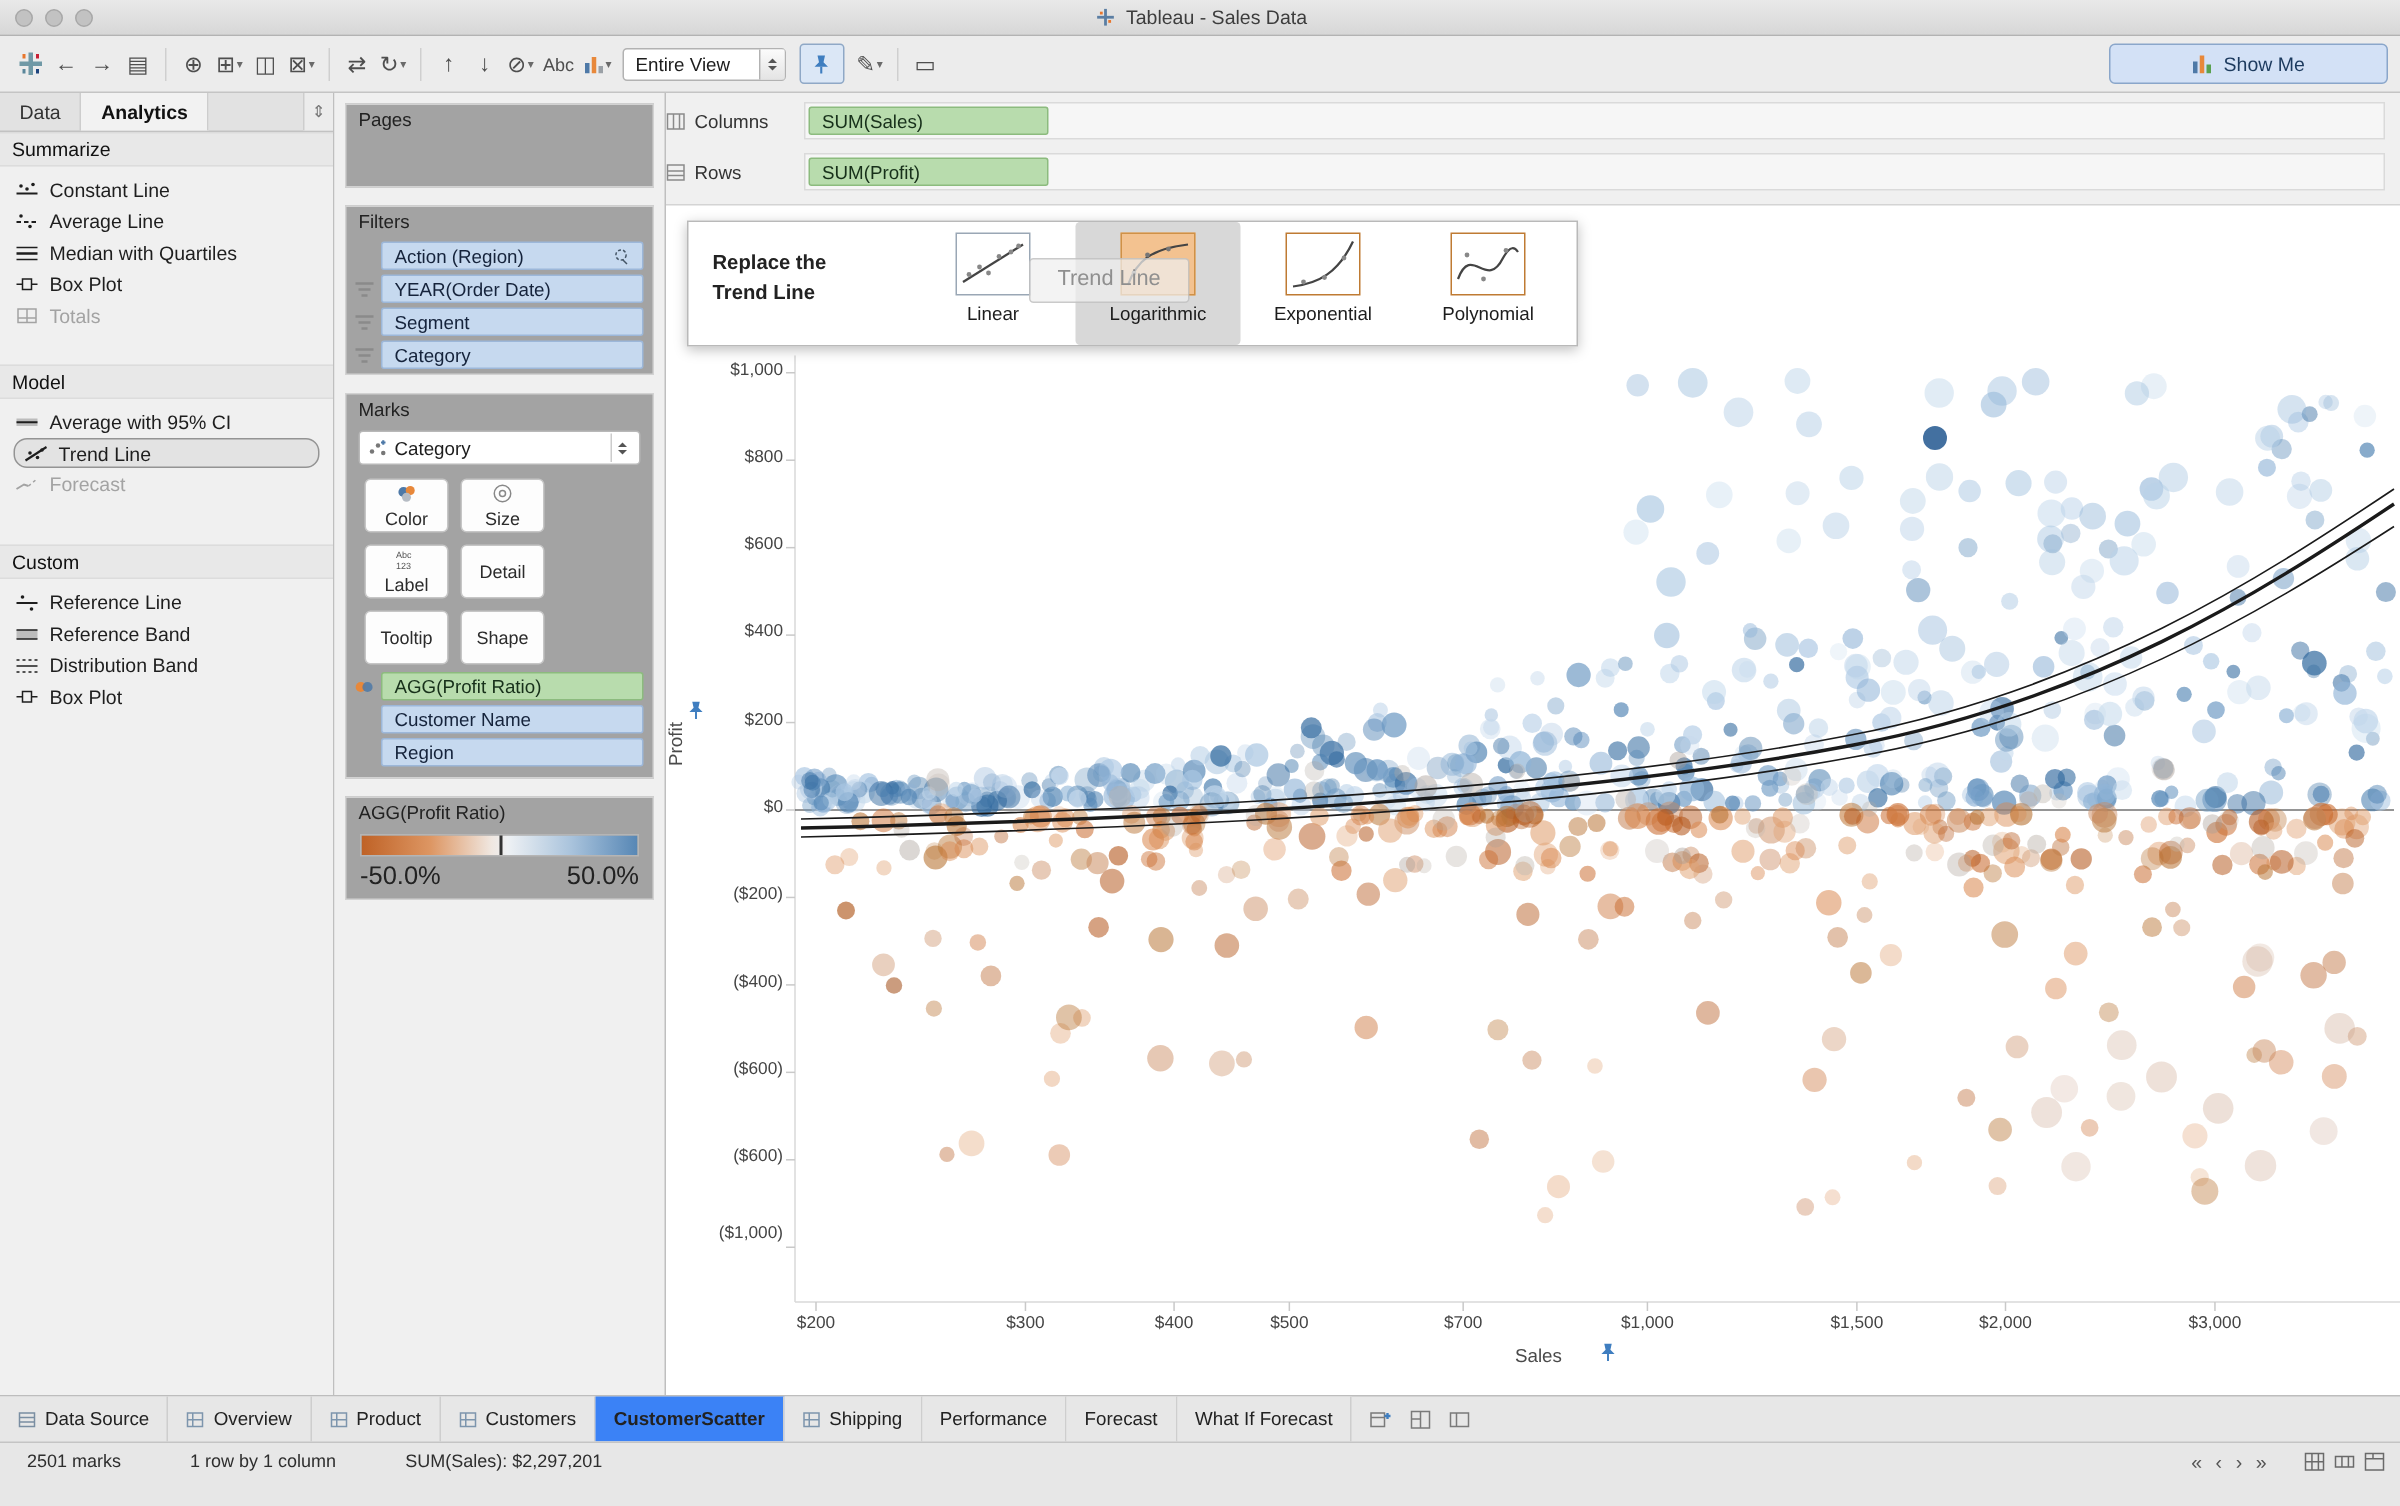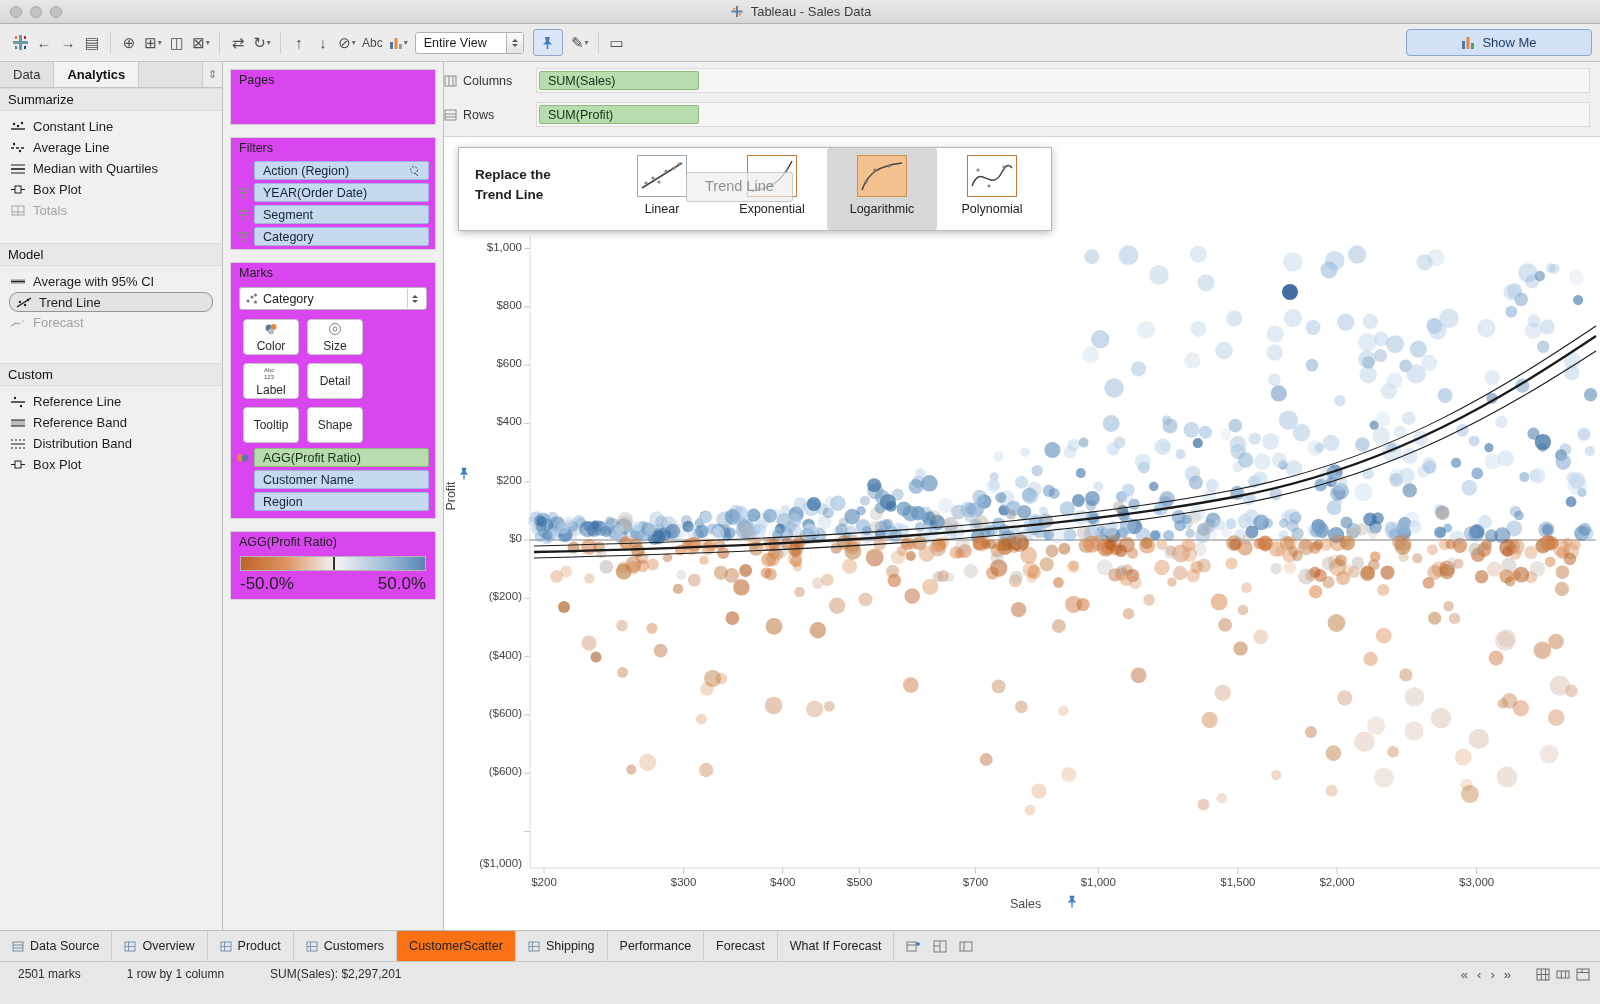--- a/index.html
+++ b/index.html
@@ -39,21 +39,21 @@
 .lp-header{height:23px;line-height:22px;padding-left:8px;background:#e8e8e8;border-top:1px solid #dcdcdc;border-bottom:1px solid #dcdcdc;color:#111;font-size:13px}
 .lp-header.gap1{margin-top:22px}.lp-header.gap2{margin-top:30px}
 .lp-items{padding-top:5px}
 .lp-item{height:21px;display:flex;align-items:center;gap:7px;padding-left:10px;color:#1e1e1e}
 .lp-item.disabled{color:#a3a3a3}
 .lp-item.selected{border:1px solid #949494;background:#e3e3e3;border-radius:9px;margin:0 9px;padding-left:6px;height:20px}
 .ic{width:16px;height:13px;flex:0 0 16px}
 
 
 .mp{width:221px;flex:0 0 221px;border-right:1px solid #bfbfbf;background:#f0f0f0;padding:7px 7px 0 7px;font-size:12.5px}
-.card{background:#d946ef;border:1px solid #d2d2d2;margin-bottom:12px}
+.card{background:#a3a3a3;border:1px solid #d2d2d2;margin-bottom:12px}
 .card-title{padding:3px 8px;color:#222}
 .card.pages{height:56px}
 .prow{display:flex;align-items:center;margin:3px 6px 3px 4px;gap:3px}
 .prow .spacer{width:16px;flex:0 0 16px}
 .fico{width:16px;flex:0 0 16px;color:#8a8a8a}
 .pill{flex:1;height:19px;line-height:18px;border-radius:2px;padding:0 8px;font-size:12.5px;color:#15233b;white-space:nowrap;overflow:hidden;display:flex;align-items:center}
 .pill.blue{background:#c6d9ef;border:1px solid #9cb7d9}
 .pill.green{background:#b8dcad;border:1px solid #8cbb7e;color:#17301a}
 .pill .lasso{margin-left:auto}
 .msel{margin:4px 8px;height:23px;background:#fff;border:1px solid #b8b8b8;border-radius:3px;display:flex;align-items:center;padding:0 5px;gap:5px}
@@ -89,21 +89,21 @@
 .t-opt.selected{background:#d8d8d8}
 .t-opt .ibox{width:50px;height:42px;margin:0 auto;background:#fff;border:1px solid #9aa7b5;display:flex;align-items:center;justify-content:center}
 .t-opt.selected .ibox{background:#f3c290;border-color:#cf9147}
 .t-opt.warm .ibox{border-color:#bf7b33}
 .t-opt .lbl{margin-top:5px;font-size:12.5px;color:#1c1c1c}
 .drag-ghost{position:absolute;left:242px;top:35px;height:30px;padding:5px 18px;background:rgba(238,238,238,.72);border:1px solid rgba(170,170,170,.55);border-radius:3px;color:#8f8f8f;font-size:14.5px;z-index:6;pointer-events:none}
 
 
 .tabsbar{height:31px;flex:0 0 31px;background:#e7e7e7;border-top:1px solid #bdbdbd;display:flex;align-items:stretch;font-size:12.5px}
 .stab{display:flex;align-items:center;gap:6px;padding:0 12px;border-right:1px solid #cecece;color:#222;background:#e7e7e7;white-space:nowrap}
-.stab.active{background:#f97316;font-weight:400}
+.stab.active{background:#3b82f6;font-weight:700}
 .newbtns{display:flex;align-items:center;gap:12px;padding:0 12px}
 
 
 .statusbar{flex:1;background:#e7e7e7;border-top:1px solid #c4c4c4;display:flex;align-items:flex-start;padding:5px 10px 0 18px;font-size:12px;color:#2e2e2e}
 .statusbar .item{margin-right:46px}
 .snav{margin-left:auto;display:flex;align-items:center;gap:9px;color:#555;font-size:13px}
 .snav .gicons{display:flex;gap:6px;margin-left:16px}
 svg{display:block}
 </style>
 </head>
@@ -1429,66 +1429,66 @@
                   <circle cx="7" cy="25" r="1.6" fill="#888"></circle>
                   <circle cx="14" cy="20" r="1.6" fill="#888"></circle>
                   <circle cx="20" cy="24" r="1.6" fill="#888"></circle>
                   <circle cx="27" cy="13" r="1.6" fill="#888"></circle>
                   <circle cx="35" cy="10" r="1.6" fill="#888"></circle>
                   <circle cx="40" cy="6" r="1.6" fill="#888"></circle>
                 </svg>
             </div>
             <div class="lbl">Linear</div>
           </div>
-          <div class="t-opt warm">
-            <div class="ibox">
-              <svg width="46" height="36" viewBox="0 0 46 36">
-                  <path d="M3,33 C20,31 33,24 43,3" fill="none" stroke="#444" stroke-width="1.5"></path>
-                  <circle cx="10" cy="30" r="1.6" fill="#888"></circle>
-                  <circle cx="24" cy="27" r="1.6" fill="#888"></circle>
-                  <circle cx="37" cy="14" r="1.6" fill="#888"></circle>
-                </svg>
-            </div>
-            <div class="lbl">Exponential</div>
-          </div>
           <div class="t-opt selected">
             <div class="ibox">
               <svg width="46" height="36" viewBox="0 0 46 36">
                   <path d="M3,32 C9,15 19,8 43,5" fill="none" stroke="#444" stroke-width="1.5"></path>
                   <circle cx="7" cy="24" r="1.6" fill="#777"></circle>
                   <circle cx="16" cy="12" r="1.6" fill="#777"></circle>
                   <circle cx="30" cy="8" r="1.6" fill="#777"></circle>
                 </svg>
             </div>
             <div class="lbl">Logarithmic</div>
           </div>
           <div class="t-opt warm">
             <div class="ibox">
               <svg width="46" height="36" viewBox="0 0 46 36">
+                  <path d="M3,33 C20,31 33,24 43,3" fill="none" stroke="#444" stroke-width="1.5"></path>
+                  <circle cx="10" cy="30" r="1.6" fill="#888"></circle>
+                  <circle cx="24" cy="27" r="1.6" fill="#888"></circle>
+                  <circle cx="37" cy="14" r="1.6" fill="#888"></circle>
+                </svg>
+            </div>
+            <div class="lbl">Exponential</div>
+          </div>
+          <div class="t-opt warm">
+            <div class="ibox">
+              <svg width="46" height="36" viewBox="0 0 46 36">
                   <path d="M3,28 C12,4 22,36 33,14 C38,5 41,7 43,10" fill="none" stroke="#444" stroke-width="1.5"></path>
                   <circle cx="9" cy="12" r="1.6" fill="#888"></circle>
                   <circle cx="20" cy="28" r="1.6" fill="#888"></circle>
                   <circle cx="35" cy="9" r="1.6" fill="#888"></circle>
                 </svg>
             </div>
             <div class="lbl">Polynomial</div>
           </div>
         </div>
         <div class="drag-ghost">Trend Line</div>
       <div class="tick ytick" style="top: 103.5px;">$1,000</div>
           <div class="tick ytick" style="top: 161.8px;">$800</div>
           <div class="tick ytick" style="top: 220.1px;">$600</div>
           <div class="tick ytick" style="top: 278.4px;">$400</div>
           <div class="tick ytick" style="top: 336.7px;">$200</div>
           <div class="tick ytick" style="top: 395px;">$0</div>
           <div class="tick ytick" style="top: 453.3px;">($200)</div>
           <div class="tick ytick" style="top: 511.6px;">($400)</div>
           <div class="tick ytick" style="top: 569.9px;">($600)</div>
           <div class="tick ytick" style="top: 628.2px;">($600)</div>
-          <div class="tick ytick" style="top: 720px;">($1,000)</div>
+          <div class="tick ytick" style="top: 679px;">($1,000)</div>
           <div class="tick xtick" style="left: 68px;">$200</div>
           <div class="tick xtick" style="left: 207.64px;">$300</div>
           <div class="tick xtick" style="left: 306.717px;">$400</div>
           <div class="tick xtick" style="left: 383.566px;">$500</div>
           <div class="tick xtick" style="left: 499.446px;">$700</div>
           <div class="tick xtick" style="left: 622.283px;">$1,000</div>
           <div class="tick xtick" style="left: 761.924px;">$1,500</div>
           <div class="tick xtick" style="left: 861px;">$2,000</div>
           <div class="tick xtick" style="left: 1000.64px;">$3,000</div>
         </div>

